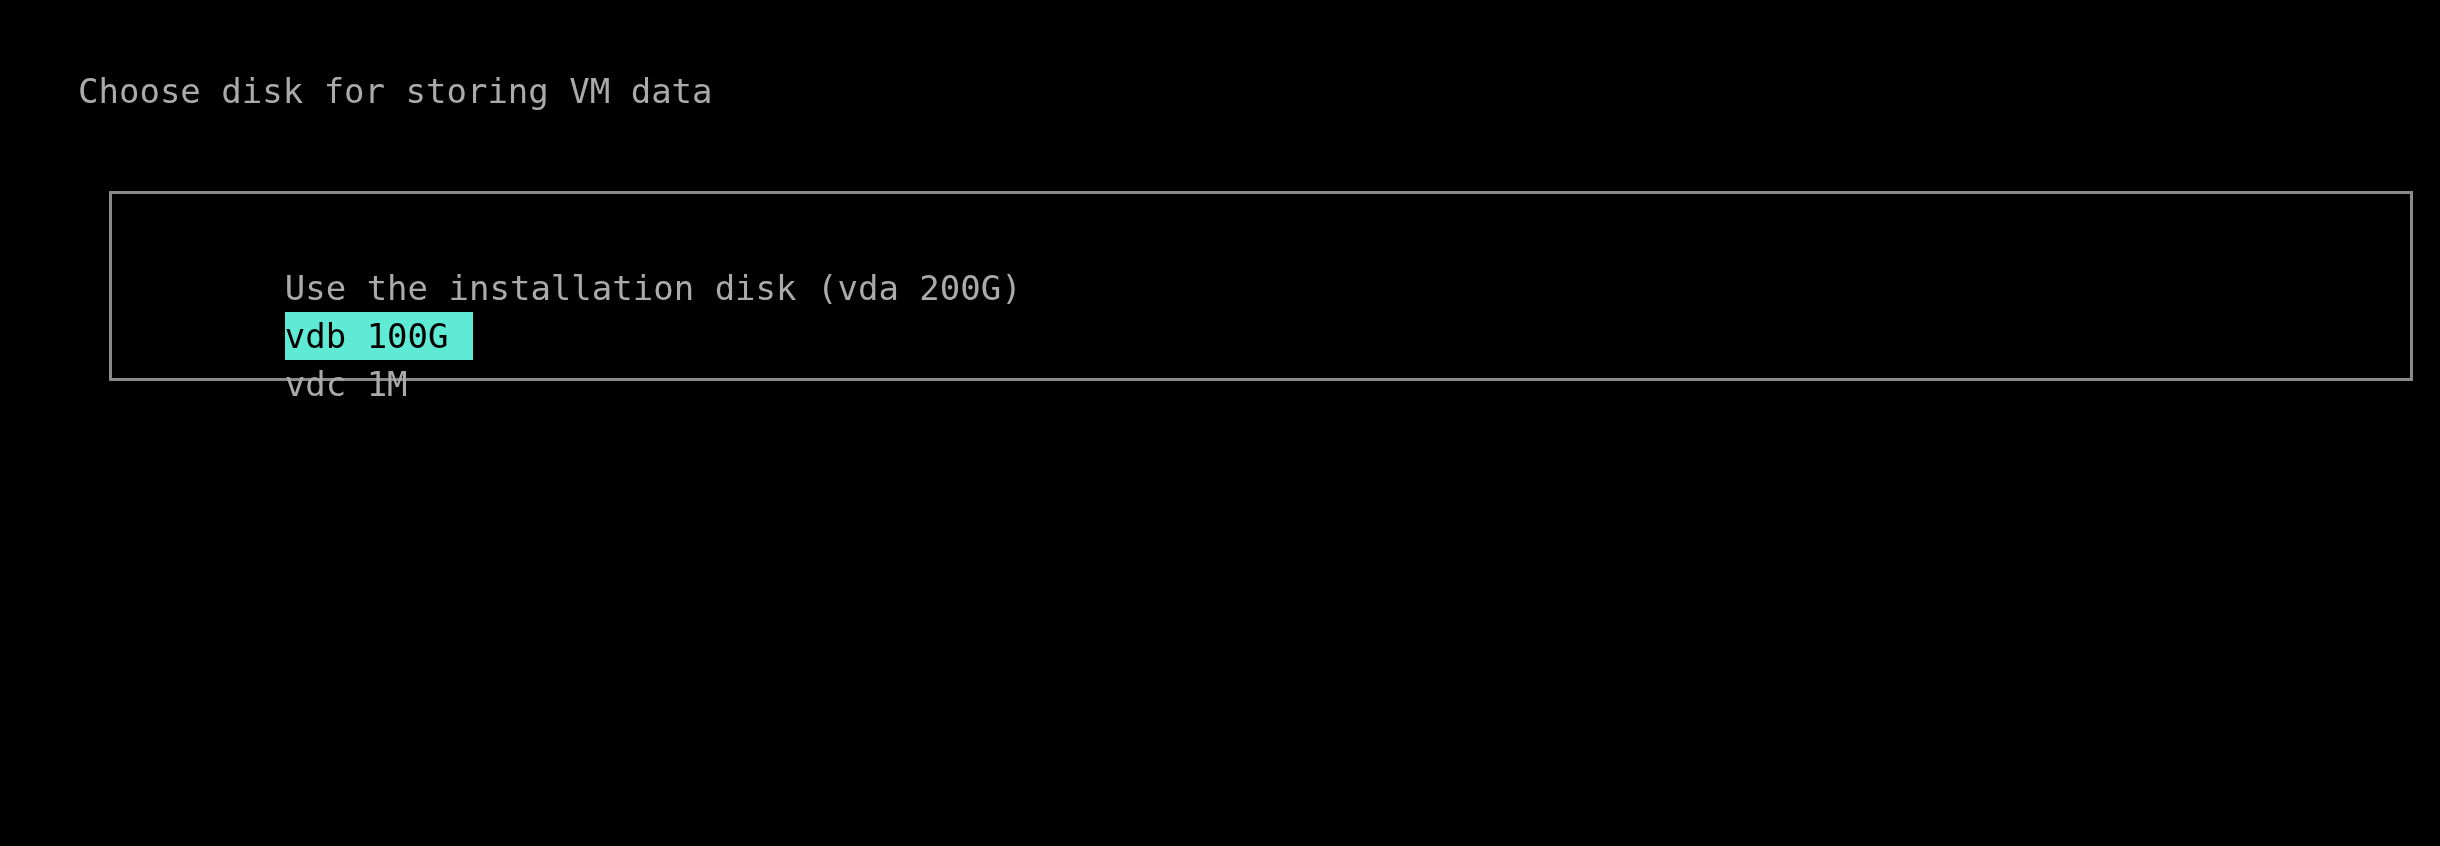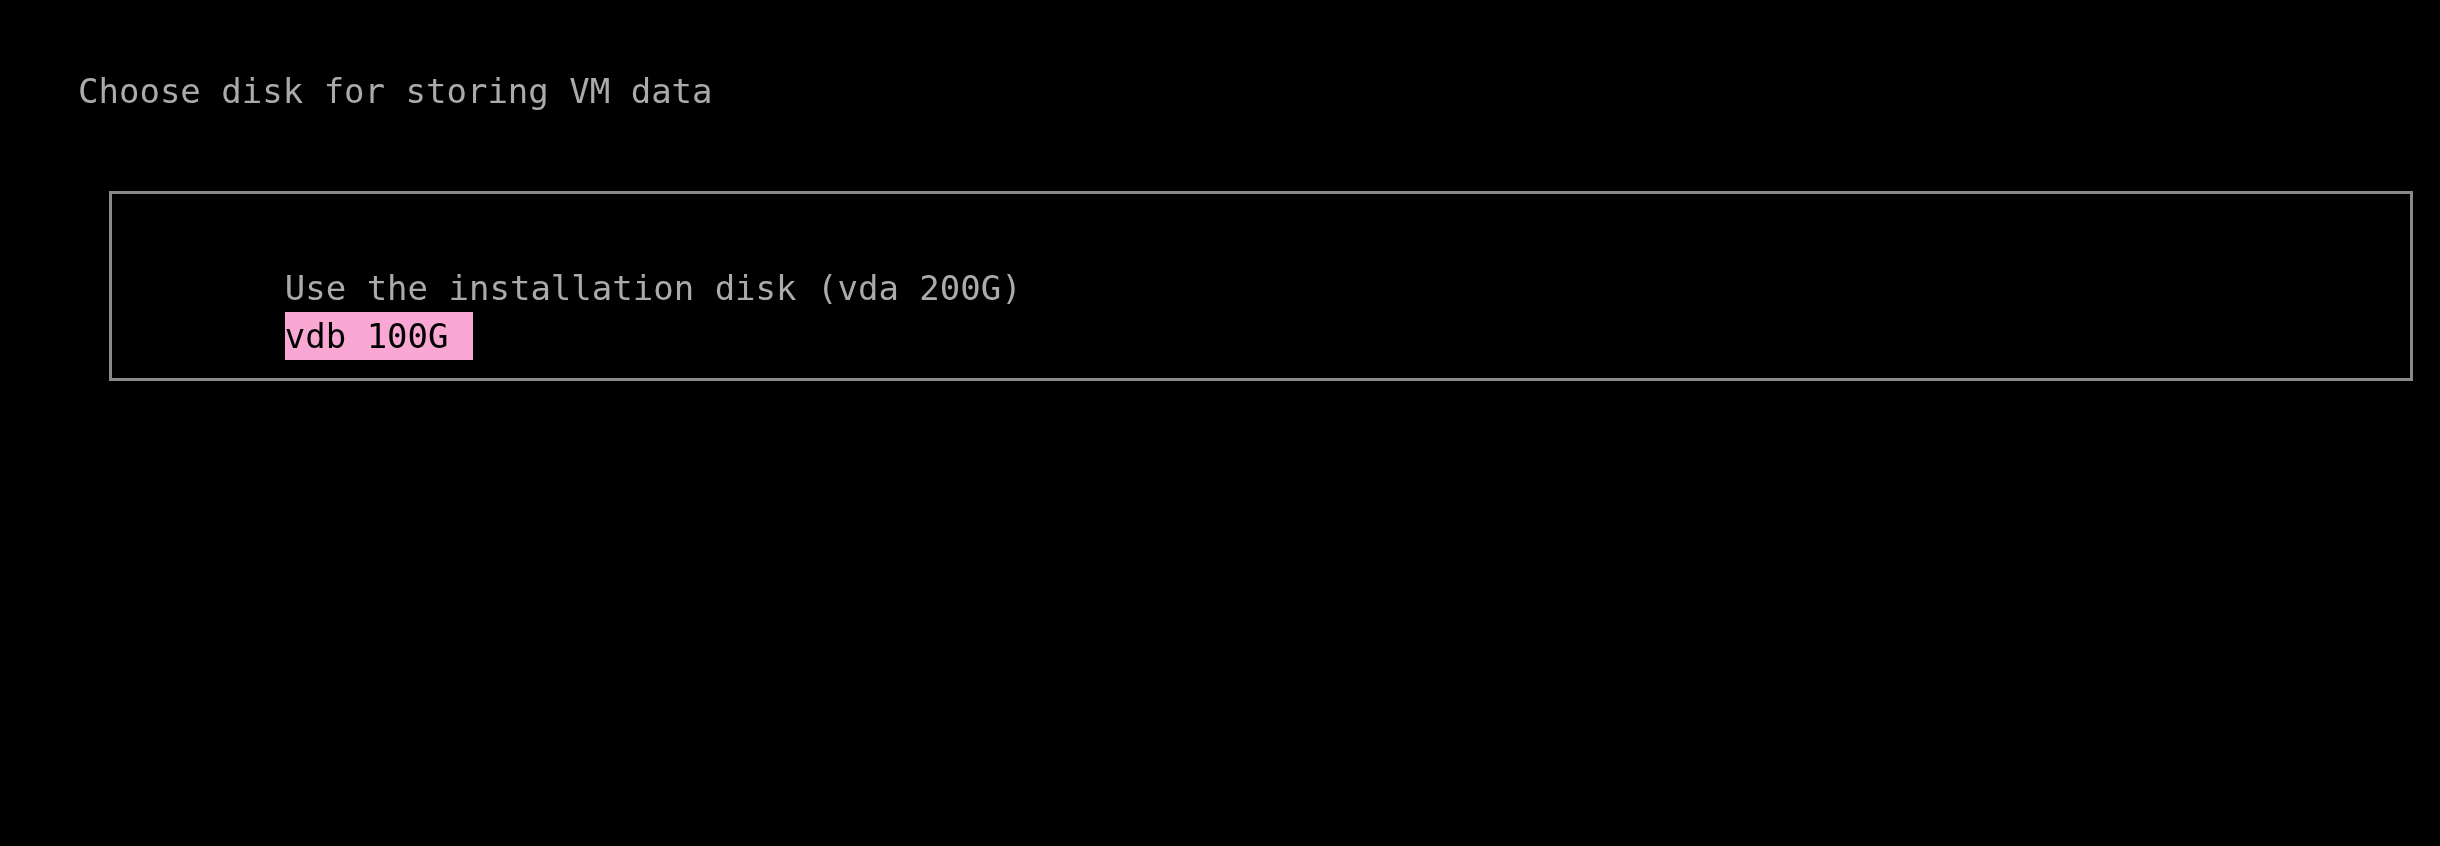--- a/index.html
+++ b/index.html
@@ -69,21 +69,21 @@
 
   .list-row .cell {
     display: inline-block;
     white-space: pre;
     padding: 0;
     height: 48px;
     line-height: 48px;
   }
 
   .list-row.selected .cell {
-    background: #f9a8d4;
+    background: #5eead4;
     color: #000000;
     padding-right: 24px;
     text-align: right;
   }
 </style>
 </head>
 <body>
 
 <div id="screen">
 
@@ -93,17 +93,20 @@
     <div class="list-inner">
 
       <div class="list-row">
         <span class="cell">Use the installation disk (vda 200G)</span>
       </div>
 
       <div class="list-row selected">
         <span class="cell">vdb 100G</span>
       </div>
 
+      <div class="list-row">
+        <span class="cell">vdc 1M</span>
+      </div>
 
     </div>
   </div>
 
 </div>
 
 </body></html>

